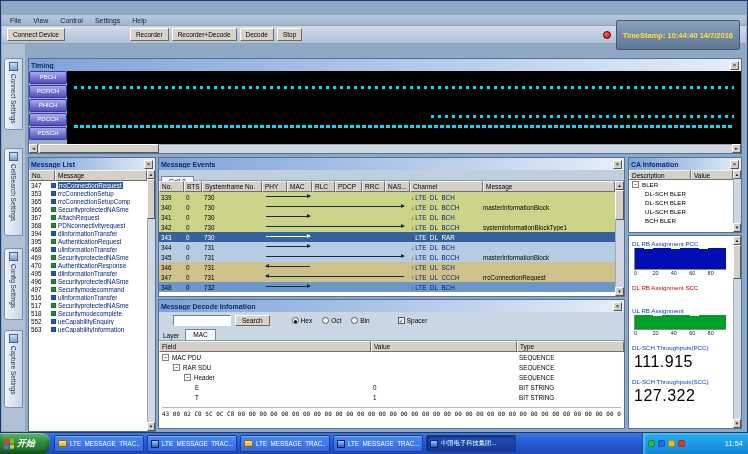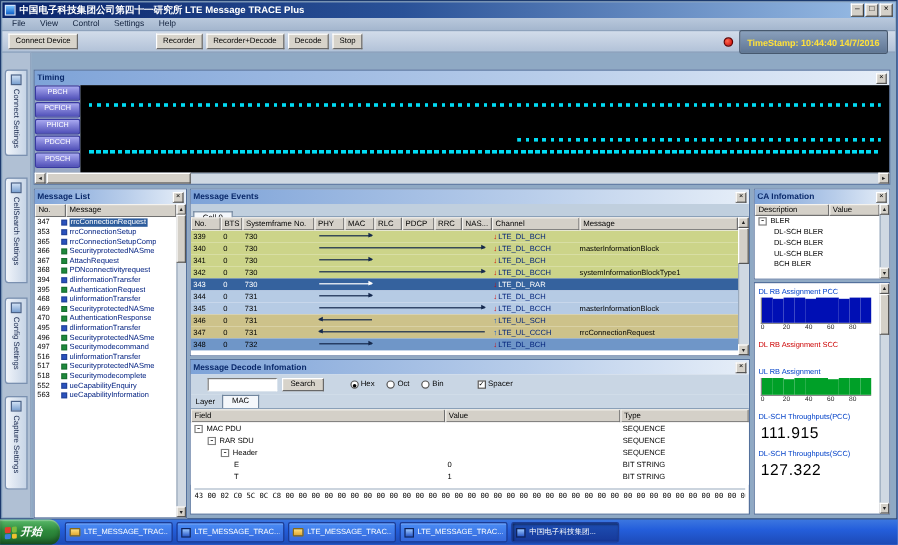--- a/index.html
+++ b/index.html
@@ -19,21 +19,21 @@
     background:linear-gradient(#b9c8dc,#a4b6ce); border-bottom:1px solid #8ea2bc; display:flex; align-items:center; padding-left:2px; }
   .menu-item { font-size:7px; color:#10203c; padding:0 6px; }
 
   .toolbar { position:absolute; left:1px; top:25px; right:1px; height:18px;
     background:linear-gradient(#d2dcea,#b2c2d8); border-bottom:1px solid #8ea2bc; display:flex; align-items:center; padding-left:5px; }
   .tb-btn { height:13px; background:#d7d3ca; border:1px solid; border-color:#fff #686868 #686868 #fff;
     font-size:6.5px; line-height:11px; text-align:center; padding:0 5px; margin-right:3px; color:#000; white-space:nowrap; }
   .tb-spacer { width:62px; height:1px; }
   .ts-wrap { position:absolute; right:6px; top:2px; height:14px; display:flex; align-items:center; }
   .rec-dot { width:8px; height:8px; border-radius:50%; background:radial-gradient(circle at 35% 35%, #ff6a50,#c80000); border:1px solid #600000; margin-right:5px; }
-  .ts-box { height:20px; display:flex; align-items:center; padding:3px 6px; border-radius:2px;
+  .ts-box { height:30px; display:flex; align-items:center; padding:3px 6px; border-radius:2px;
     background:linear-gradient(#8aa0bc,#5f7694); border:1px solid #46586e; }
   .ts-text { color:#ffe13a; font-size:7.5px; font-weight:bold; white-space:nowrap; }
 
   
   .sidebar { position:absolute; left:1px; top:43px; width:24px; bottom:1px; background:#b0c0d4; border-right:1px solid #92a6c0; }
   .side-tab { position:absolute; left:2px; width:19px; background:linear-gradient(to right,#f0f4fa,#c6d4e6);
     border:1px solid #7a90b0; border-radius:3px 0 0 3px; display:flex; flex-direction:column; align-items:center; padding-top:3px; overflow:hidden; }
   .side-ico { width:9px; height:9px; border:1px solid #4a6288; background:linear-gradient(#cfe0f4,#7aa0d0); flex:none; }
   .vtext { writing-mode:vertical-rl; font-size:6.5px; color:#16264c; margin-top:3px; white-space:nowrap; }
 
@@ -136,21 +136,21 @@
   #charts { left:627px; top:234px; width:114px; height:194px; }
   #charts-body { position:absolute; left:3px; top:1px; right:10px; bottom:0; overflow:hidden; }
   .chart-label { font-size:6.2px; margin-top:7px; white-space:nowrap; }
   .chart-label:first-child { margin-top:3px; }
   .chart-label.gap-after { margin-bottom:16px; }
   .chart-box { position:relative; width:92px; margin:1px 0 0 2px; display:flex; align-items:flex-end;
     border-left:1px solid #888; border-bottom:1px solid #888; background:#fff; }
   .cbar { flex:1; }
   .chart-axis { position:relative; height:7px; width:92px; margin-left:2px; font-size:5.5px; color:#222; }
   .tick { position:absolute; top:0; }
-  .chart-value { font-size:13px; color:#000; margin:2px 0 1px 2px; letter-spacing:0.5px; }
+  .chart-value { font-size:16px; color:#000; margin:2px 0 1px 2px; letter-spacing:0.5px; }
   #charts .vscroll { top:0; bottom:0; width:8px; }
 
   
   #taskbar { position:absolute; left:0; top:433px; width:748px; height:21px;
     background:linear-gradient(#3c77e0,#245edb 40%,#1c49b4); }
   #start { position:absolute; left:0; top:0; width:50px; height:21px; border-radius:0 9px 9px 0;
     background:linear-gradient(#5aba6a,#2e8a3c 45%,#1f6b2c); box-shadow:inset 0 -3px 4px #00000055, inset 0 1px 1px #ffffff66;
     color:#fff; font-weight:bold; font-style:italic; font-size:9px; display:flex; align-items:center; padding-left:4px; }
   .flag { width:10px; height:10px; display:grid; grid-template-columns:1fr 1fr; gap:1px; margin-right:3px; transform:skewY(-4deg); flex:none; }
   .flag div { border-radius:1px; }
@@ -165,27 +165,20 @@
   #tray { position:absolute; right:0; top:0; width:106px; height:21px; background:linear-gradient(#29b0f2,#0f86d8);
     border-left:1px solid #0a5ca0; box-shadow:inset 2px 1px 2px #ffffff44; display:flex; align-items:center; padding:0 5px; }
   .tray-ic { width:7px; height:7px; border-radius:2px; margin-right:3px; border:1px solid #00000040; flex:none; }
   .clock { color:#fff; font-size:7.5px; margin-left:auto; }
 </style>
 </head>
 <body>
 
 <div class="app">
 
-  <div class="titlebar">
-    <div class="title-icon"></div>
-    <div class="title-text">中国电子科技集团公司第四十一研究所  LTE Message TRACE Plus</div>
-    <div class="title-btn">–</div>
-    <div class="title-btn">□</div>
-    <div class="title-btn">×</div>
-  </div>
 
   <div class="menubar">
       <span class="menu-item">File</span>
       <span class="menu-item">View</span>
       <span class="menu-item">Control</span>
       <span class="menu-item">Settings</span>
       <span class="menu-item">Help</span>
     </div>
 
   <div class="toolbar">
@@ -715,13 +708,22 @@
       </div>
       <div class="task-btn" style="left: 333px;">
         <span class="ic-app"></span>
         <span class="task-lab">LTE_MESSAGE_TRAC...</span>
       </div>
       <div class="task-btn active" style="left: 426px;">
         <span class="ic-app"></span>
         <span class="task-lab">中国电子科技集团...</span>
       </div>
     </div>
+  <div id="tray">
+    <span style="display:flex;align-items:center;">
+        <span class="tray-ic" style="background: rgb(48, 184, 64);"></span>
+        <span class="tray-ic" style="background: rgb(40, 104, 224);"></span>
+        <span class="tray-ic" style="background: rgb(232, 192, 32);"></span>
+        <span class="tray-ic" style="background: rgb(208, 64, 40);"></span>
+      </span>
+    <span class="clock">11:54</span>
+  </div>
 </div>
 
 </body></html>

